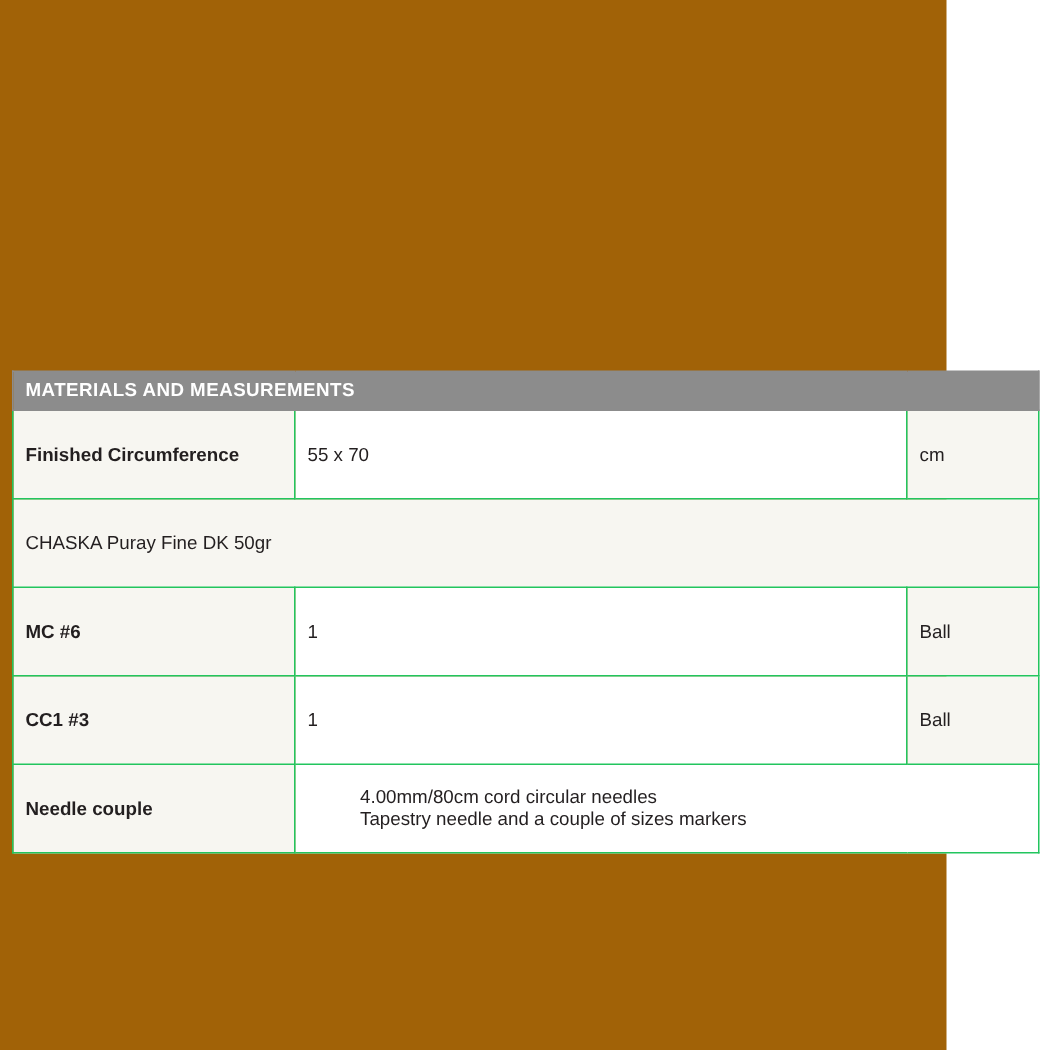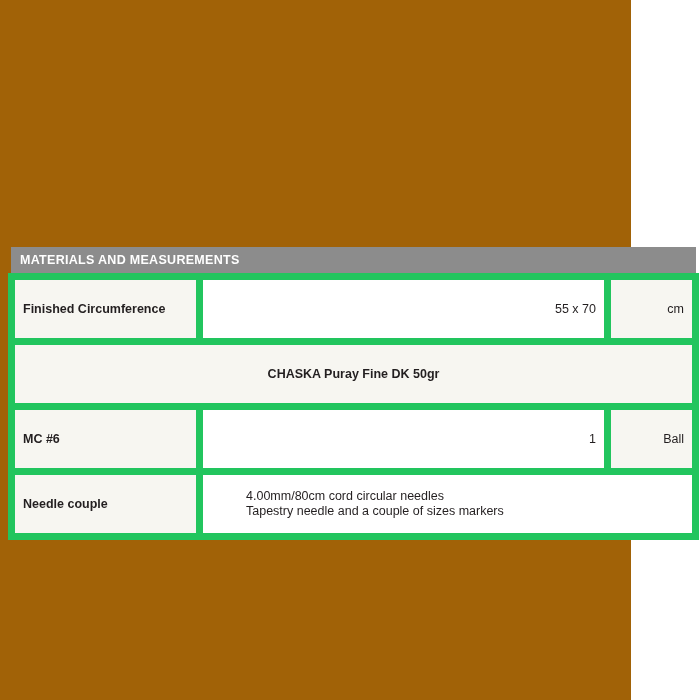--- a/index.html
+++ b/index.html
@@ -44,43 +44,43 @@
     color: #ffffff;
     font-weight: bold;
     font-size: 12.5px;
     letter-spacing: 0.3px;
     padding: 5px 8px 6px 8px;
     border: 1px solid #8c8c8c;
     height: 13px;
     line-height: 14px;
   }
   td.cell {
-    border: 7px solid #22c55e;
+    border: 1px solid #22c55e;
     padding: 20px 8px;
     height: 18px;
     vertical-align: middle;
   }
   td.label {
     font-weight: bold;
     background: #f7f6f1;
     text-align: left;
     white-space: nowrap;
   }
   td.mid {
     background: #ffffff;
-    text-align: right;
+    text-align: left;
   }
   td.unit {
     background: #f7f6f1;
-    text-align: right;
+    text-align: left;
   }
   td.span-label {
-    font-weight: bold;
+    font-weight: normal;
     background: #f7f6f1;
-    text-align: center;
+    text-align: left;
   }
   td.needles {
     background: #ffffff;
     text-align: left;
     line-height: 15px;
     padding-top: 5px;
     padding-bottom: 5px;
   }
   .needle-line {
     display: block;
@@ -110,20 +110,25 @@
         </tr>
         <tr>
           <td class="cell span-label" colspan="3">CHASKA Puray Fine DK 50gr</td>
         </tr>
         <tr>
           <td class="cell label">MC #6</td>
           <td class="cell mid">1</td>
           <td class="cell unit">Ball</td>
         </tr>
         <tr>
+          <td class="cell label">CC1 #3</td>
+          <td class="cell mid">1</td>
+          <td class="cell unit">Ball</td>
+        </tr>
+        <tr>
           <td class="cell label">Needle couple</td>
           <td class="cell needles" colspan="2">
             <span class="needle-line">4.00mm/80cm cord circular needles</span>
             <span class="needle-line">Tapestry needle and a couple of sizes markers</span>
           </td>
         </tr>
       </tbody>
     </table>
   </div>
 </div>

